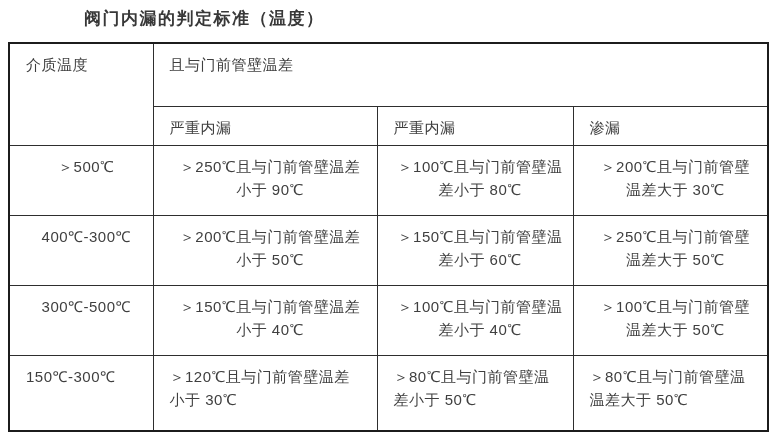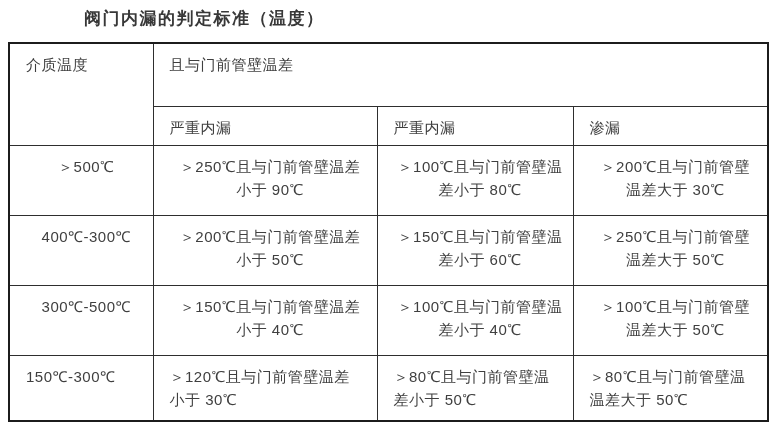--- a/index.html
+++ b/index.html
@@ -21,21 +21,21 @@
     vertical-align:top;
     padding:9px 6px 6px 16px;
     font-size:15px;line-height:23px;
     letter-spacing:0.5px;
     white-space:pre-line;
     overflow:hidden;
   }
   .h1{height:63px;box-sizing:border-box;}
   .h2{height:36px;box-sizing:border-box;}
   .hr{height:70px;box-sizing:border-box;text-align:center;}
-  .hrl{height:66px;box-sizing:border-box;}
+  .hrl{height:76px;box-sizing:border-box;}
 </style>
 </head>
 <body>
 
 <div class="page-title">阀门内漏的判定标准（温度）</div>
 
 <table class="criteria">
   <colgroup>
     <col style="width:144px">
     <col style="width:224px">

